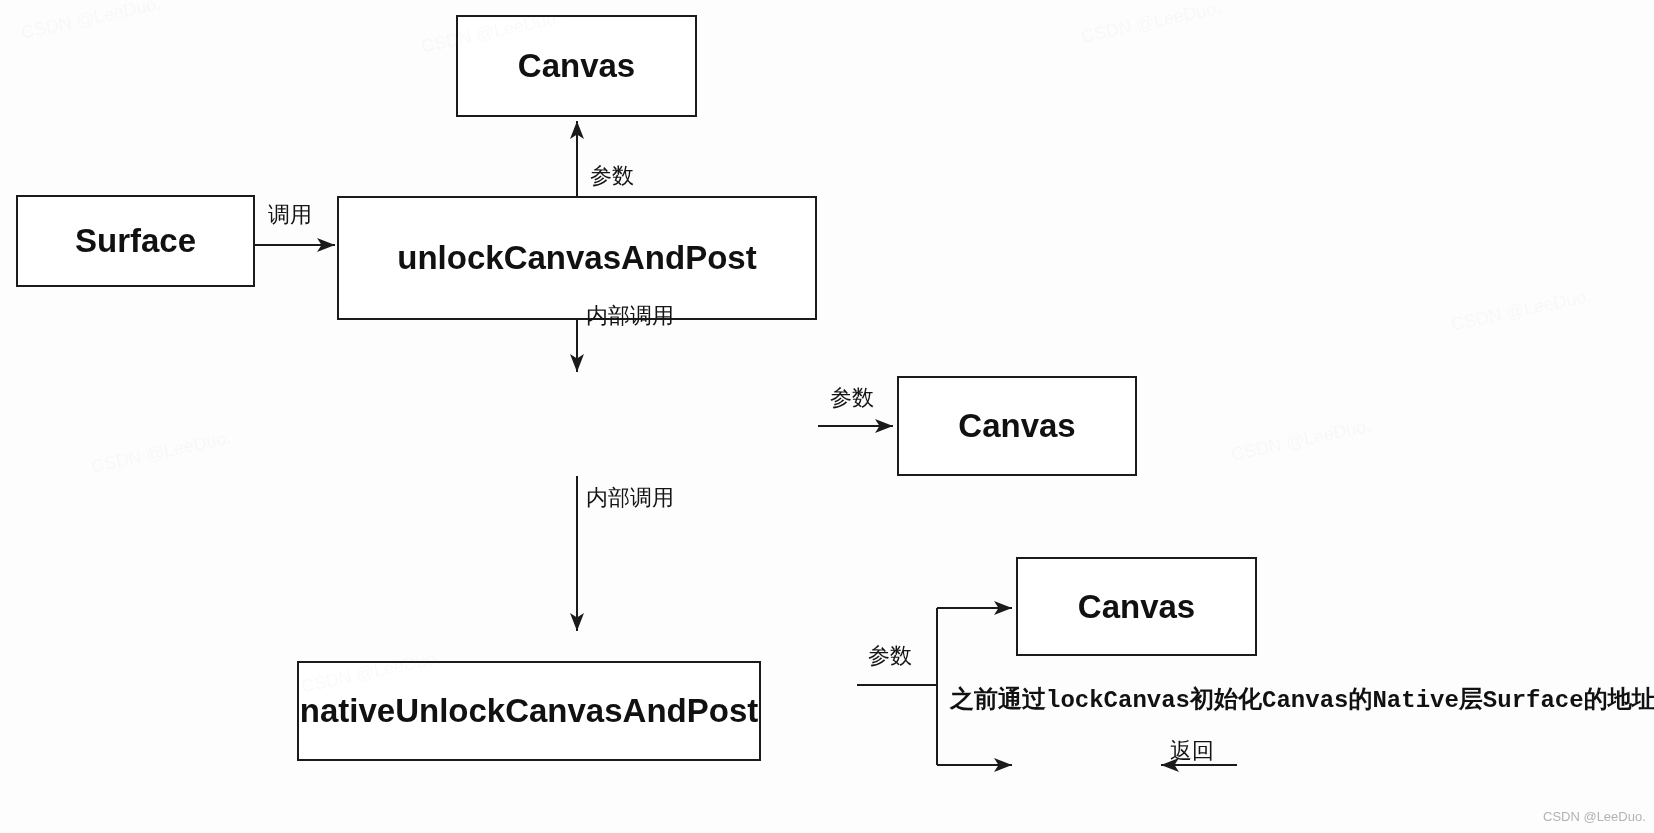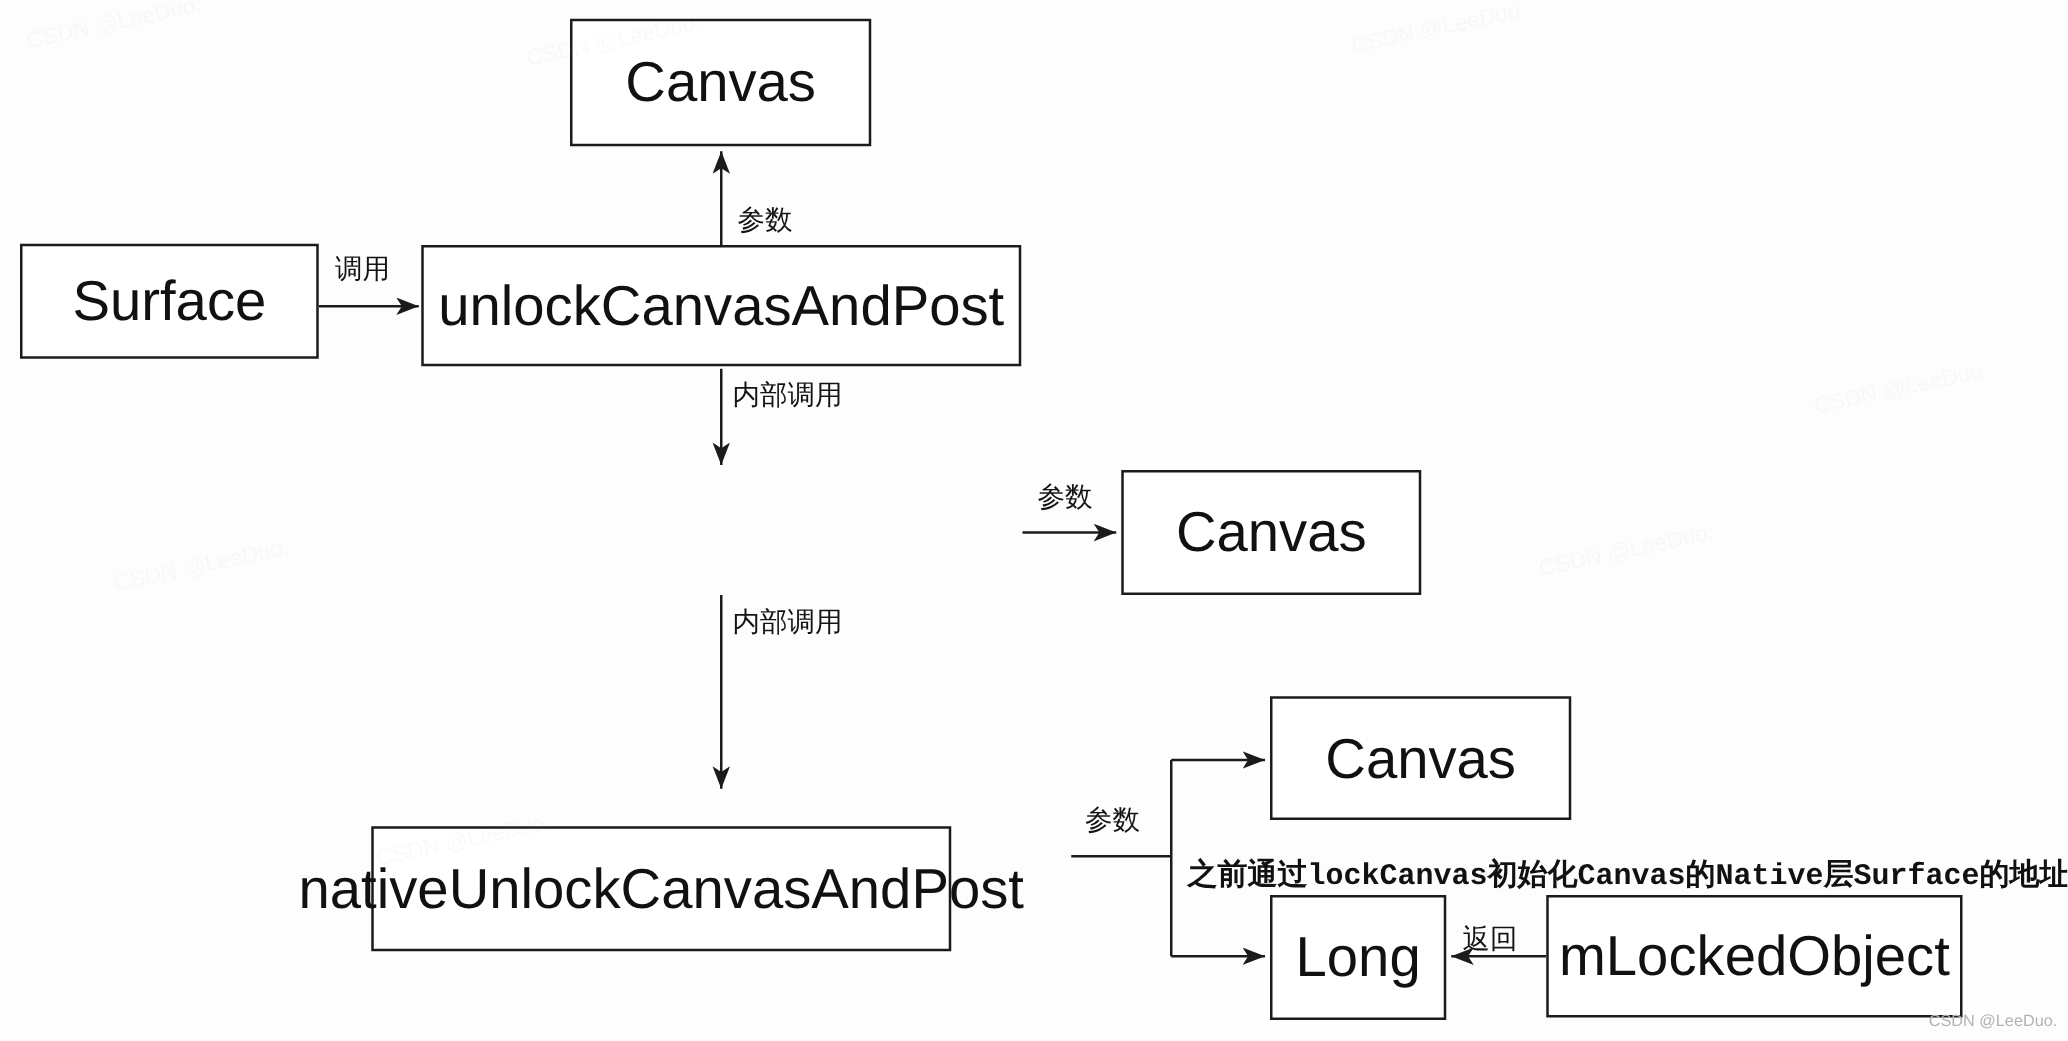--- a/index.html
+++ b/index.html
@@ -4,21 +4,21 @@
 <style>
   html,body{margin:0;padding:0;background:#fdfdfd;}
   .stage{
     position:relative;width:1654px;height:833px;background:#fdfdfd;overflow:hidden;
     font-family:"Liberation Sans","DejaVu Sans",sans-serif;
   }
   svg.edges{position:absolute;left:0;top:0;width:1654px;height:833px;}
   .node{
     position:absolute;box-sizing:border-box;background:#ffffff;border:2px solid #1b1b1b;
     display:flex;align-items:center;justify-content:center;
-    font-weight:normal;font-size:45px;color:#111;white-space:nowrap;
+    font-weight:bold;font-size:33px;color:#111;white-space:nowrap;
   }
   .edge-label{position:absolute;font-size:22px;color:#141414;white-space:nowrap;}
   .annotation{position:absolute;font-size:24px;font-weight:bold;color:#111;white-space:nowrap;font-family:Liberation Mono, monospace;}
   .watermark{position:absolute;left:1543px;top:809px;font-size:13px;color:#b3b3b3;white-space:nowrap;}
   .ghost{
     position:absolute;font-size:18px;color:#8a8a8a;opacity:0.045;
     transform:rotate(-12deg);white-space:nowrap;pointer-events:none;
   }
 </style>
 </head>
@@ -42,32 +42,30 @@
       <line x1="937" y1="608" x2="1012" y2="608" marker-end="url(#arrowhead)"></line>
       <line x1="937" y1="765" x2="1012" y2="765" marker-end="url(#arrowhead)"></line>
       <line x1="1237" y1="765" x2="1161" y2="765" marker-end="url(#arrowhead)"></line>
     </g>
   </svg>
 
   <div class="node" style="left:456px;top:15px;width:241px;height:102px">Canvas</div>
 
   <div class="node" style="left:16px;top:195px;width:239px;height:92px">Surface</div>
 
-  <div class="node" style="left:337px;top:196px;width:480px;height:97px">unlockCanvasAndPost</div>
+  <div class="node" style="left:337px;top:196px;width:480px;height:124px">unlockCanvasAndPost</div>
 
 
   <div class="node" style="left:897px;top:376px;width:240px;height:100px">Canvas</div>
 
   <div class="node" style="left:297px;top:661px;width:464px;height:100px">nativeUnlockCanvasAndPost</div>
 
   <div class="node" style="left:1016px;top:557px;width:241px;height:99px">Canvas</div>
 
-  <div class="node" style="left:1016px;top:716px;width:141px;height:100px">Long</div>
 
-  <div class="node" style="left:1237px;top:716px;width:333px;height:98px">mLockedObject</div>
 
   <div class="edge-label" style="left:268px;top:200px">调用</div>
 
   <div class="edge-label" style="left:590px;top:161px">参数</div>
 
   <div class="edge-label" style="left:586px;top:301px">内部调用</div>
 
   <div class="edge-label" style="left:830px;top:383px">参数</div>
 
   <div class="edge-label" style="left:586px;top:483px">内部调用</div>

